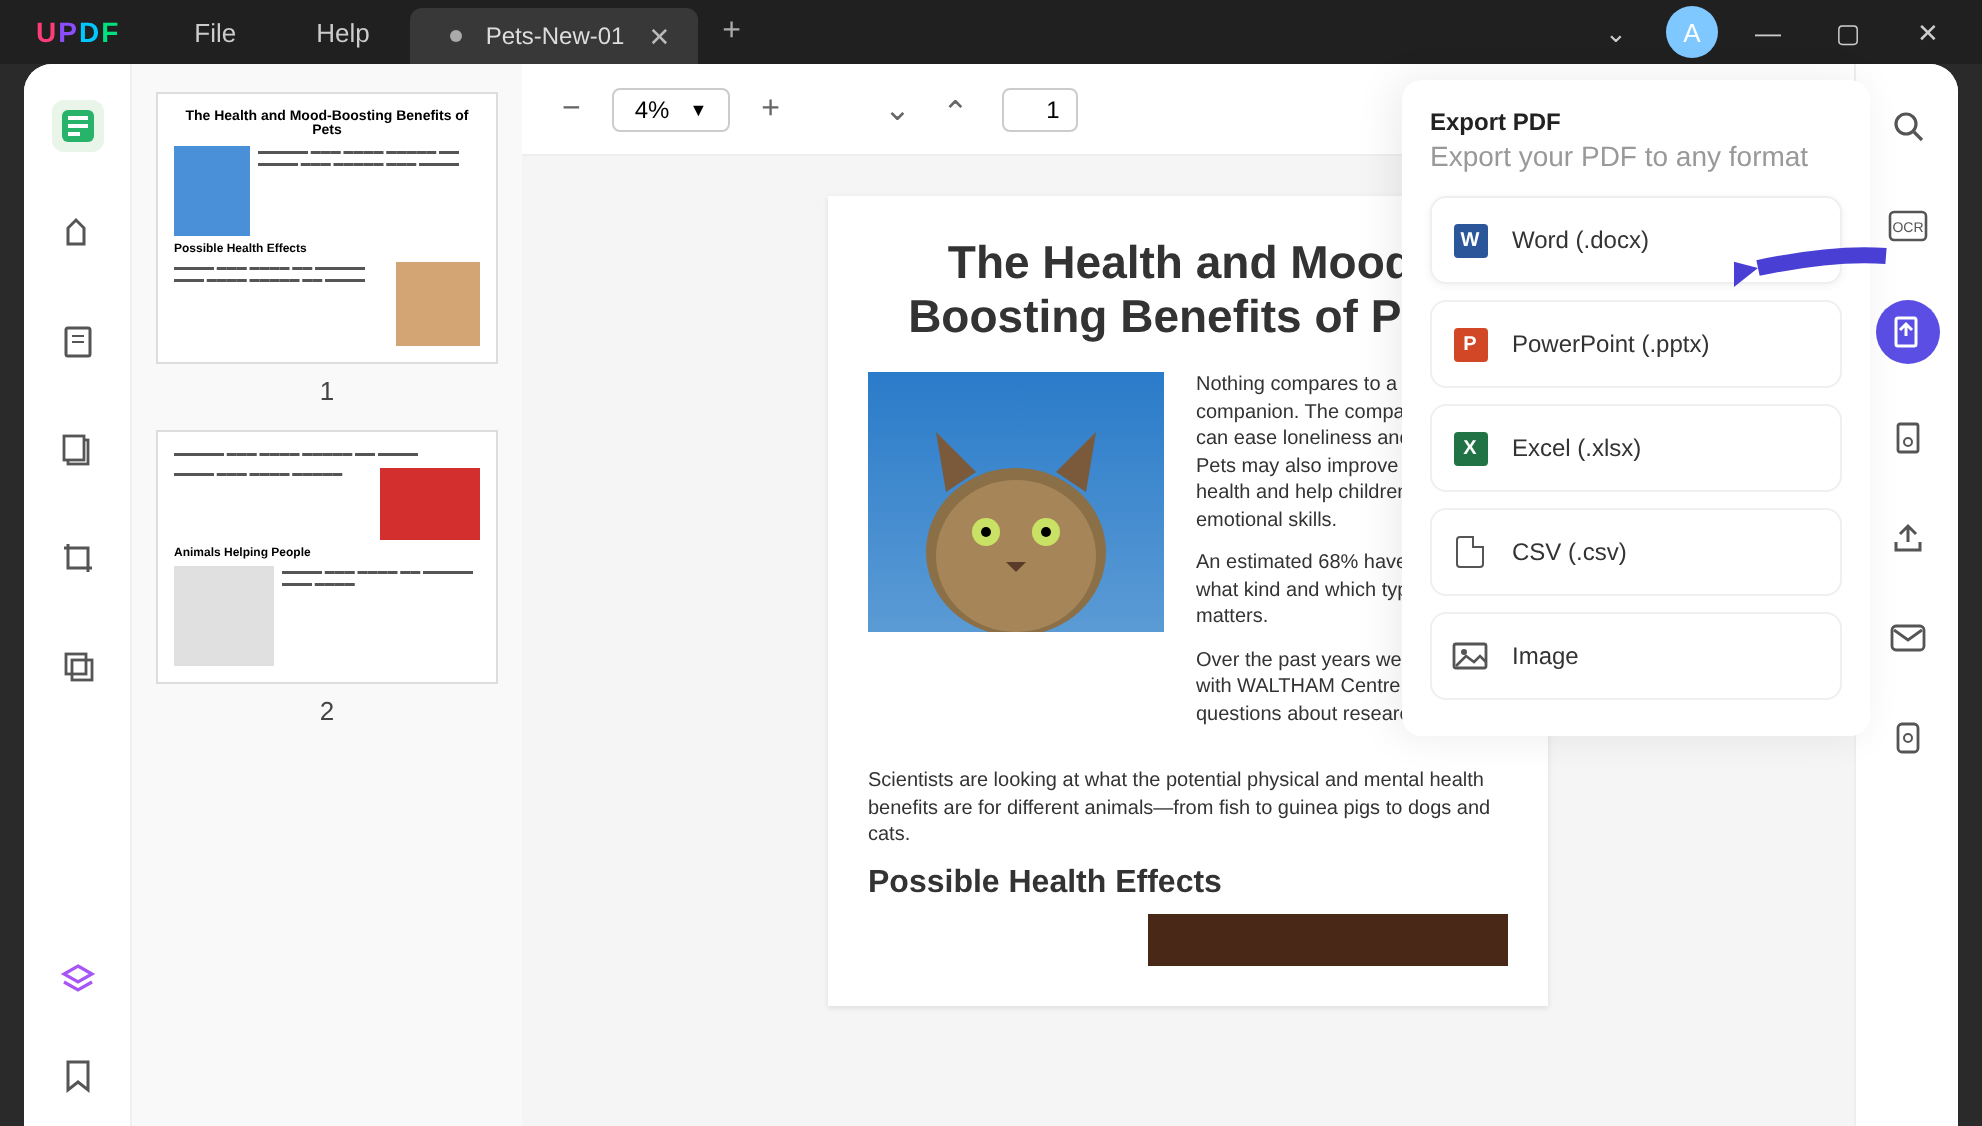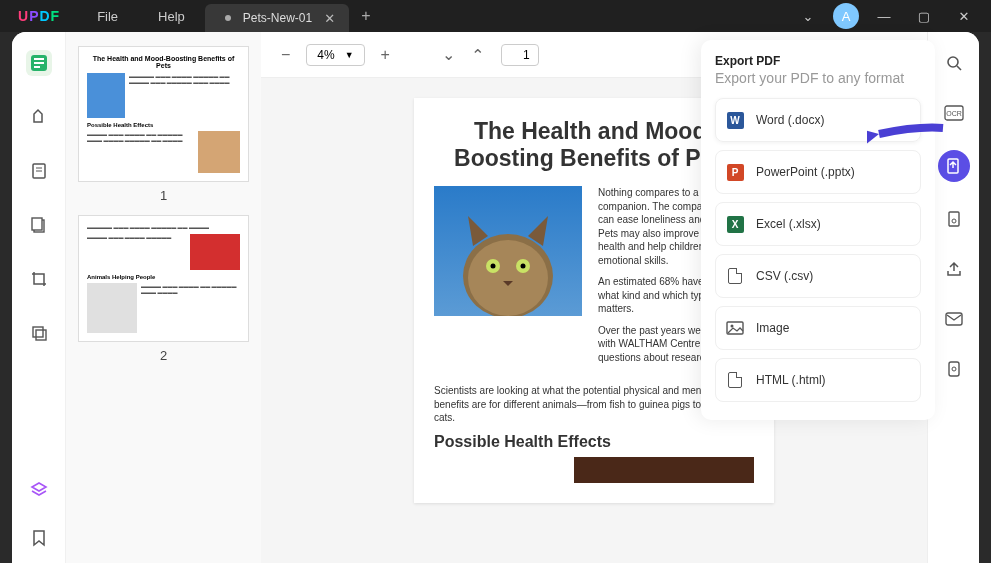--- a/index.html
+++ b/index.html
@@ -287,26 +287,20 @@
       <div class="export-item">
         <span class="export-icon">
           <svg width="18" height="14">
             <rect x="1" y="1" width="16" height="12" rx="1" fill="none" stroke="#555" stroke-width="1.4"></rect>
             <circle cx="6" cy="5" r="1.5" fill="#555"></circle>
             <path d="M2 12 L7 7 L11 10 L14 7 L17 10" fill="none" stroke="#555" stroke-width="1.3"></path>
           </svg>
         </span>
         <span>Image</span>
       </div>
-      <div class="export-item">
-        <span class="export-icon">
-          <div class="file-sq"></div>
-        </span>
-        <span>HTML (.html)</span>
-      </div>
     </div>
 </div>
 
 <svg class="callout-arrow" width="80" height="34">
   <defs>
       <marker id="ah" markerWidth="12" markerHeight="12" refX="2" refY="6" orient="auto">
         <path d="M12 1 L2 6 L12 11 Z" fill="#4a3fd4"></path>
       </marker>
     </defs>
   <path d="M76 8 Q50 6 12 14" stroke="#4a3fd4" stroke-width="8" fill="none" marker-end="url(#ah)"></path>

